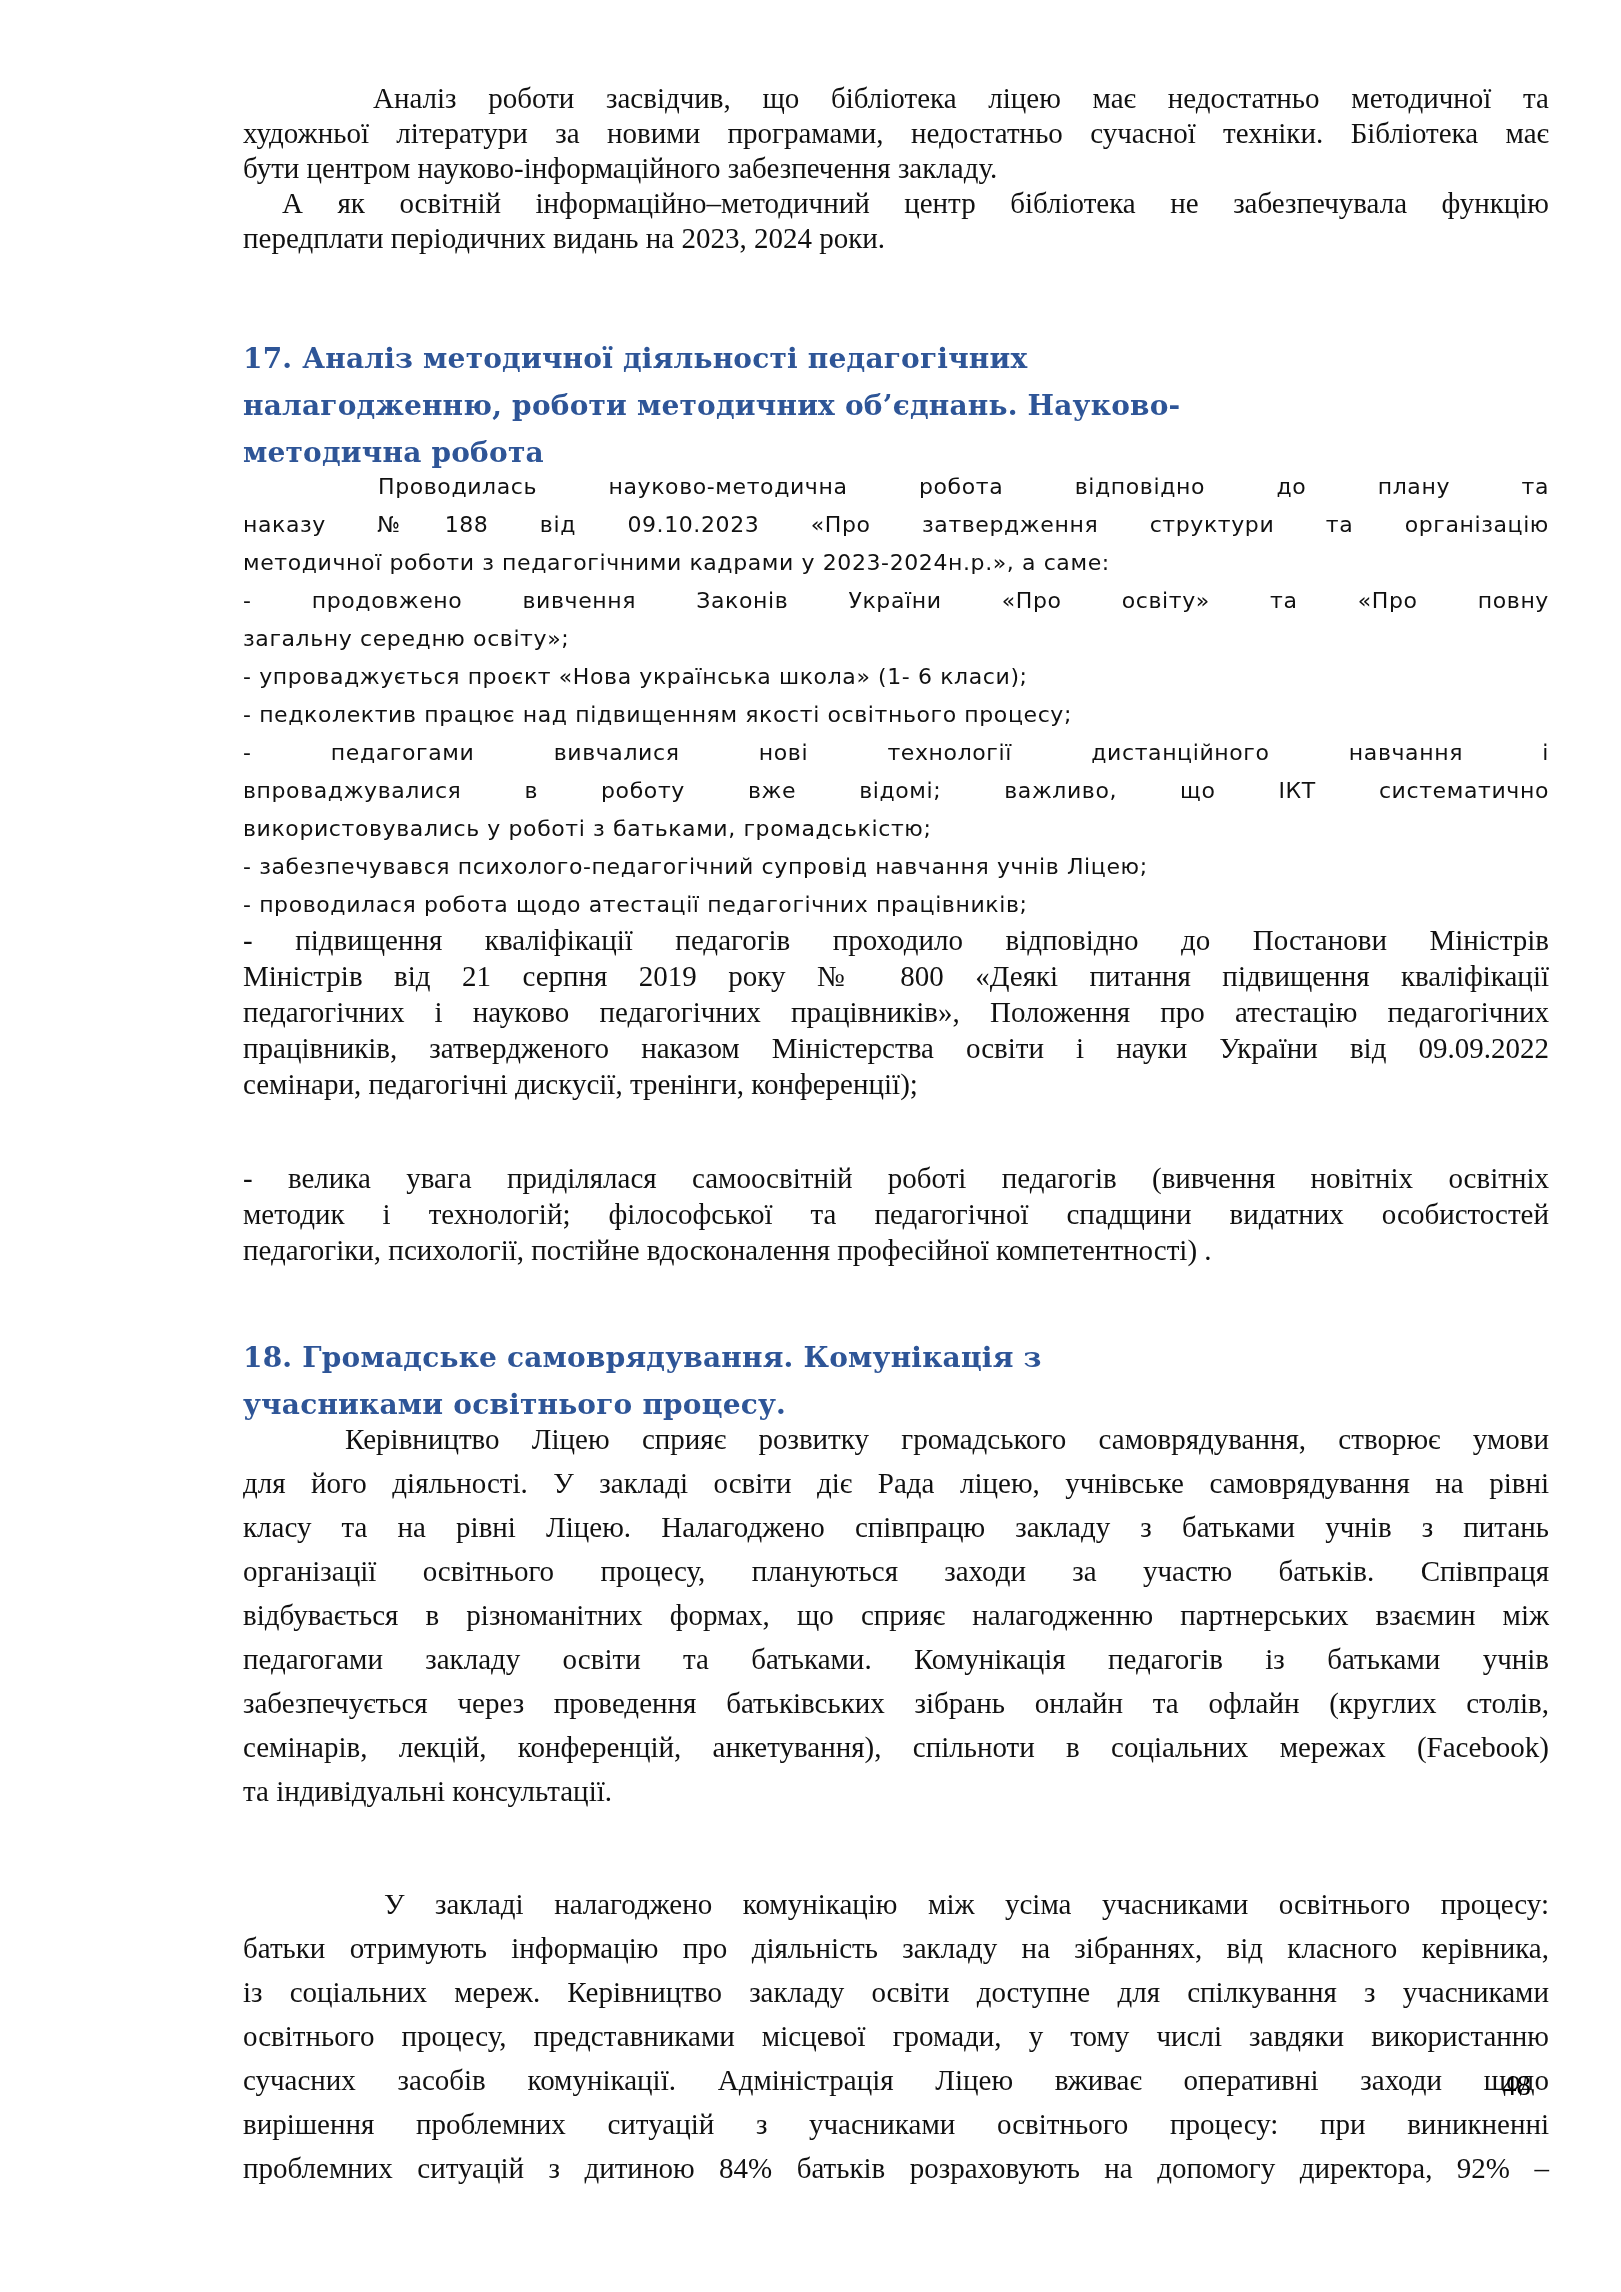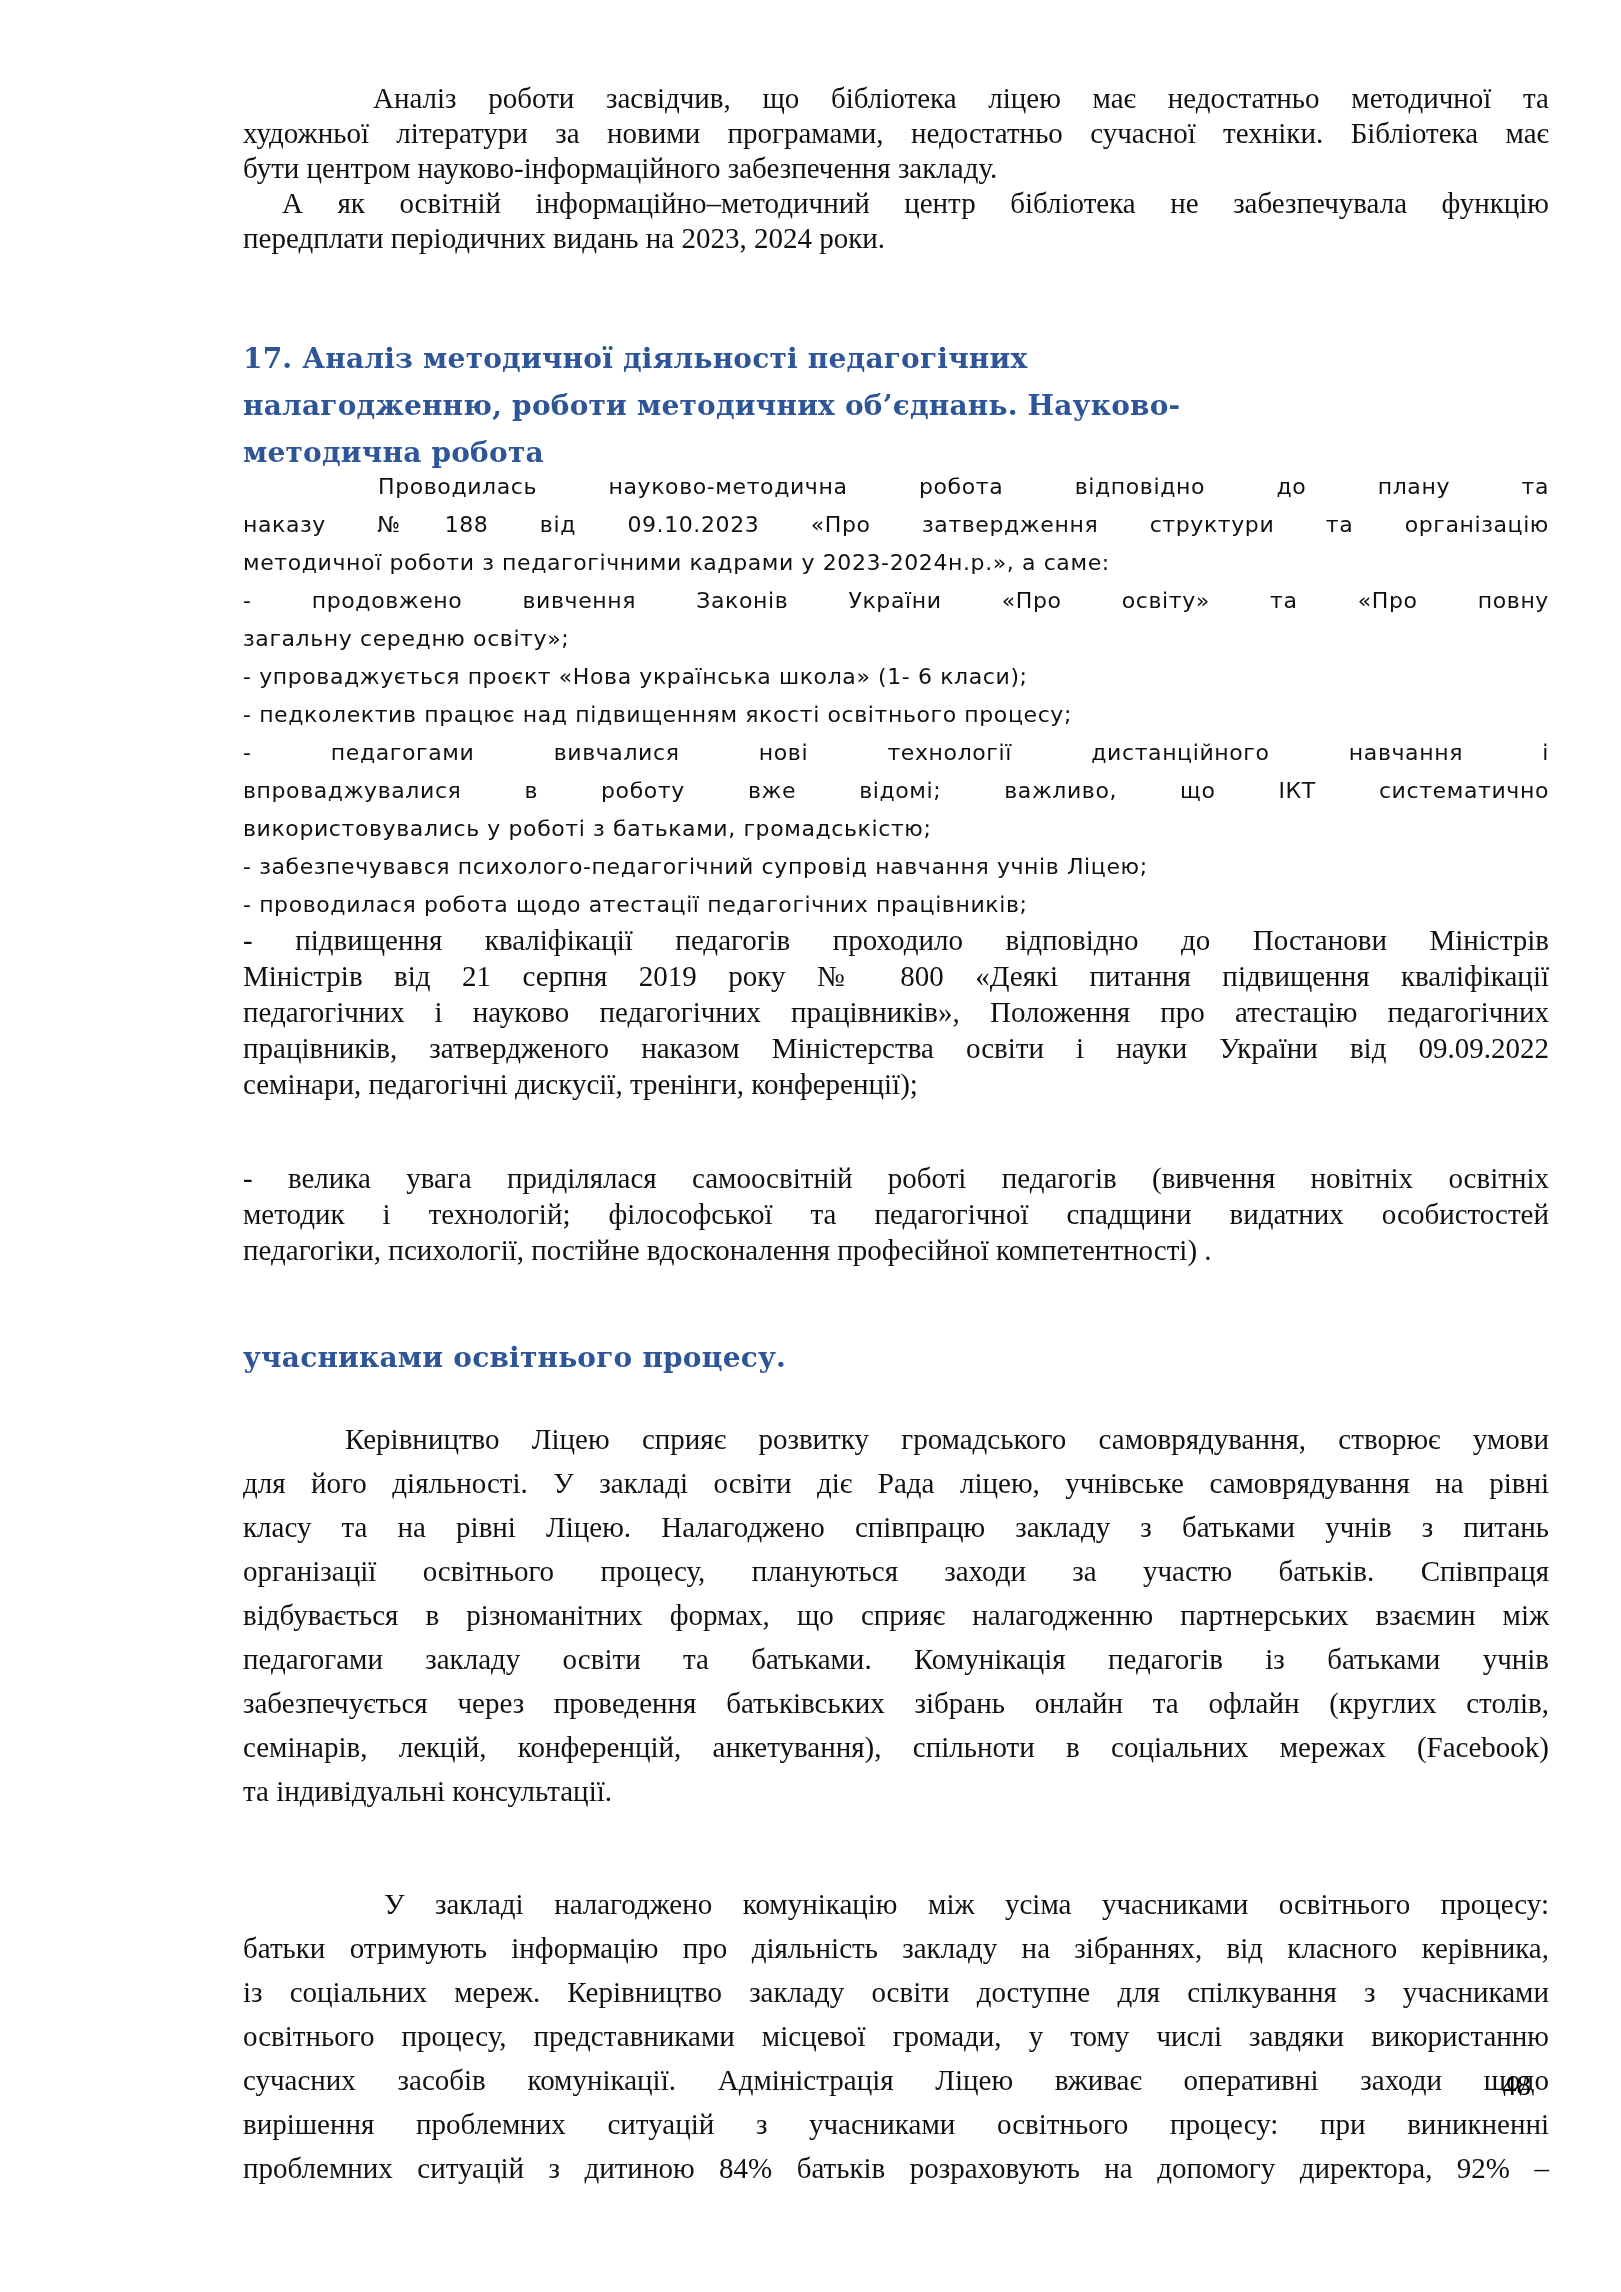--- a/index.html
+++ b/index.html
@@ -54,20 +54,21 @@
     <span class="l">працівників, затвердженого наказом Міністерства освіти і науки України від 09.09.2022</span>
     <span class="l last">семінари, педагогічні дискусії, тренінги, конференції);</span>
   </div>
   <div class="blk serif" style="top:1160px; line-height:36px;">
     <span class="l">- велика увага приділялася  самоосвітній роботі педагогів (вивчення  новітніх  освітніх</span>
     <span class="l">методик і технологій; філософської та педагогічної спадщини видатних особистостей</span>
     <span class="l last">педагогіки, психології, постійне вдосконалення професійної компетентності) .</span>
   </div>
 
   <div class="blk" style="top:1334px;">
+    <h2 class="heading">18. Громадське самоврядування. Комунікація з</h2>
     <h2 class="heading">учасниками освітнього процесу.</h2>
   </div>
 
   <div class="blk serif" style="top:1417px; line-height:44px;">
     <span class="l" style="padding-left:102px;">Керівництво Ліцею сприяє розвитку громадського самоврядування,  створює умови</span>
     <span class="l">для його діяльності.  У закладі освіти діє Рада ліцею, учнівське самоврядування на рівні</span>
     <span class="l">класу та на рівні Ліцею.  Налагоджено  співпрацю закладу з батьками учнів з питань</span>
     <span class="l">організації освітнього процесу, плануються  заходи за участю батьків. Співпраця</span>
     <span class="l">відбувається в різноманітних формах, що сприяє налагодженню партнерських взаємин між</span>
     <span class="l">педагогами закладу освіти та батьками. Комунікація педагогів із батьками учнів</span>

